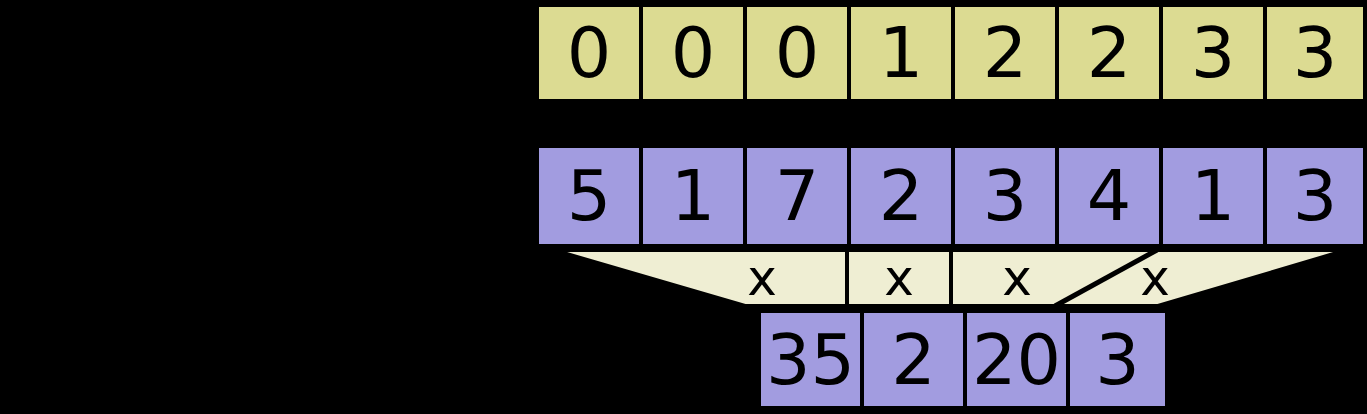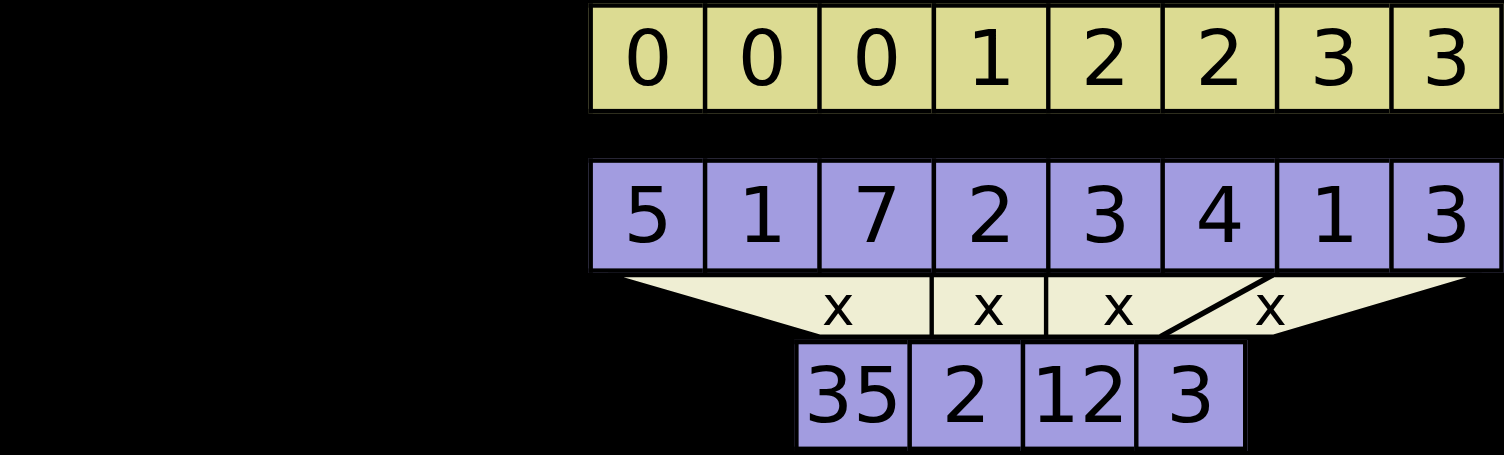--- a/index.html
+++ b/index.html
@@ -38,21 +38,21 @@
     width: 104px;
     height: 100px;
     background: var(--keys_fill, #dcdb92);
   }
   .values-row { left: 535px; top: 144px; }
   .values-row .cell {
     width: 104px;
     height: 104px;
     background: var(--values_fill, #a29ce0);
   }
-  .results-row { left: 722px; top: 309px; justify-content: center; }
+  .results-row { left: 757px; top: 309px; justify-content: center; }
   .results-row .cell {
     width: 103px;
     height: 101px;
     background: var(--values_fill, #a29ce0);
   }
   .funnel-svg {
     position: absolute;
     left: 0;
     top: 0;
     width: 1367px;
@@ -118,17 +118,17 @@
   </svg>
 
   <span class="operator-label op-0">x</span>
   <span class="operator-label op-1">x</span>
   <span class="operator-label op-2">x</span>
   <span class="operator-label op-3">x</span>
 
   <div class="cell-row results-row">
     <div class="cell">35</div>
     <div class="cell">2</div>
-    <div class="cell">12</div>
+    <div class="cell">20</div>
     <div class="cell">3</div>
   </div>
 
 </div>
 
 </body></html>

